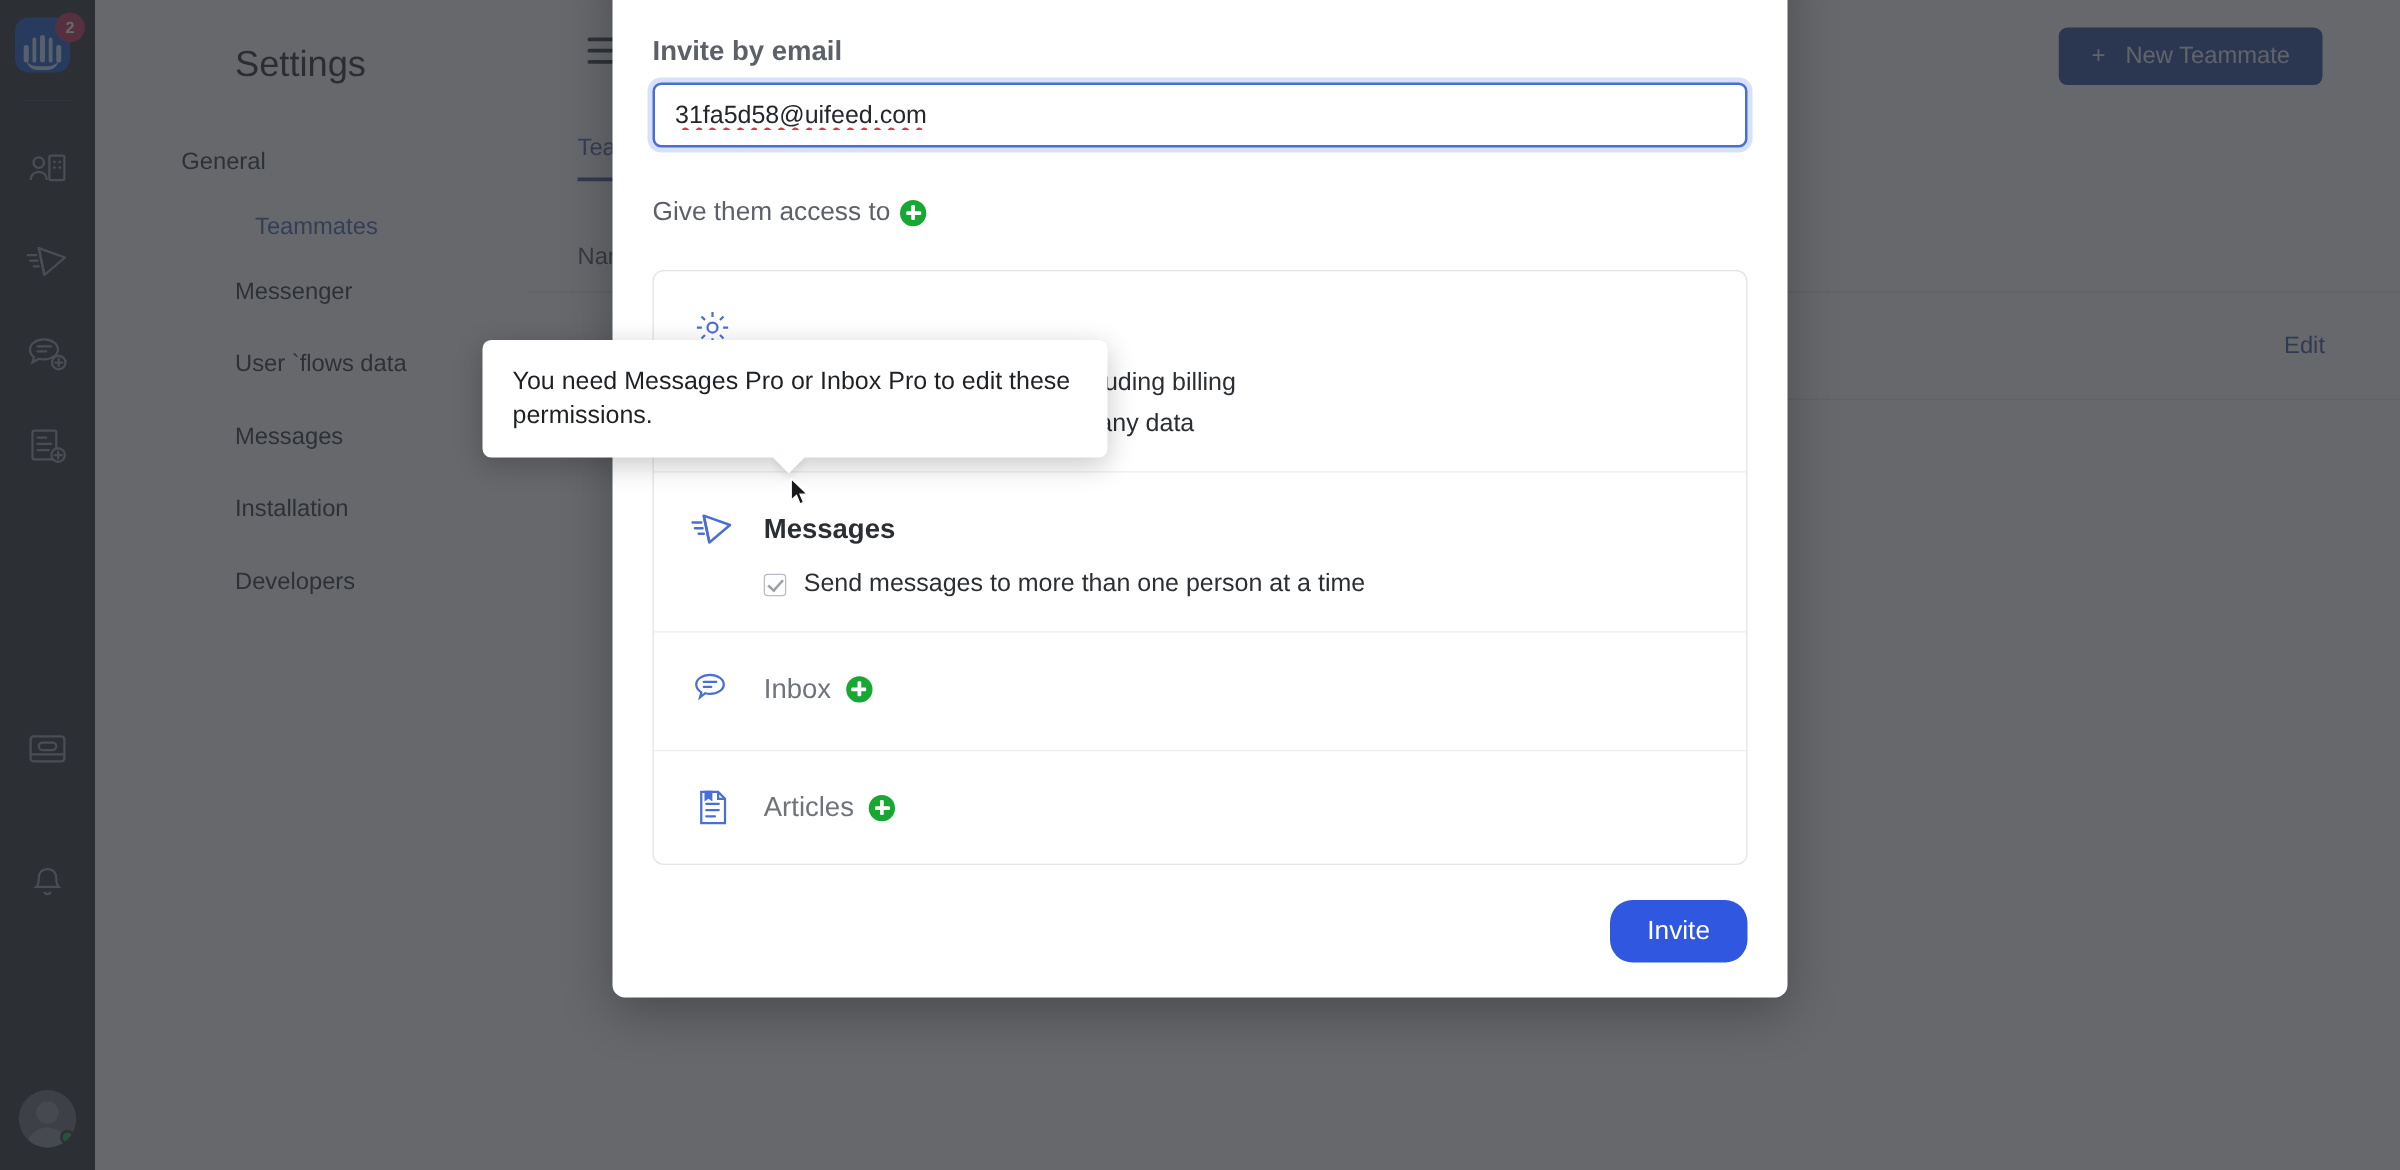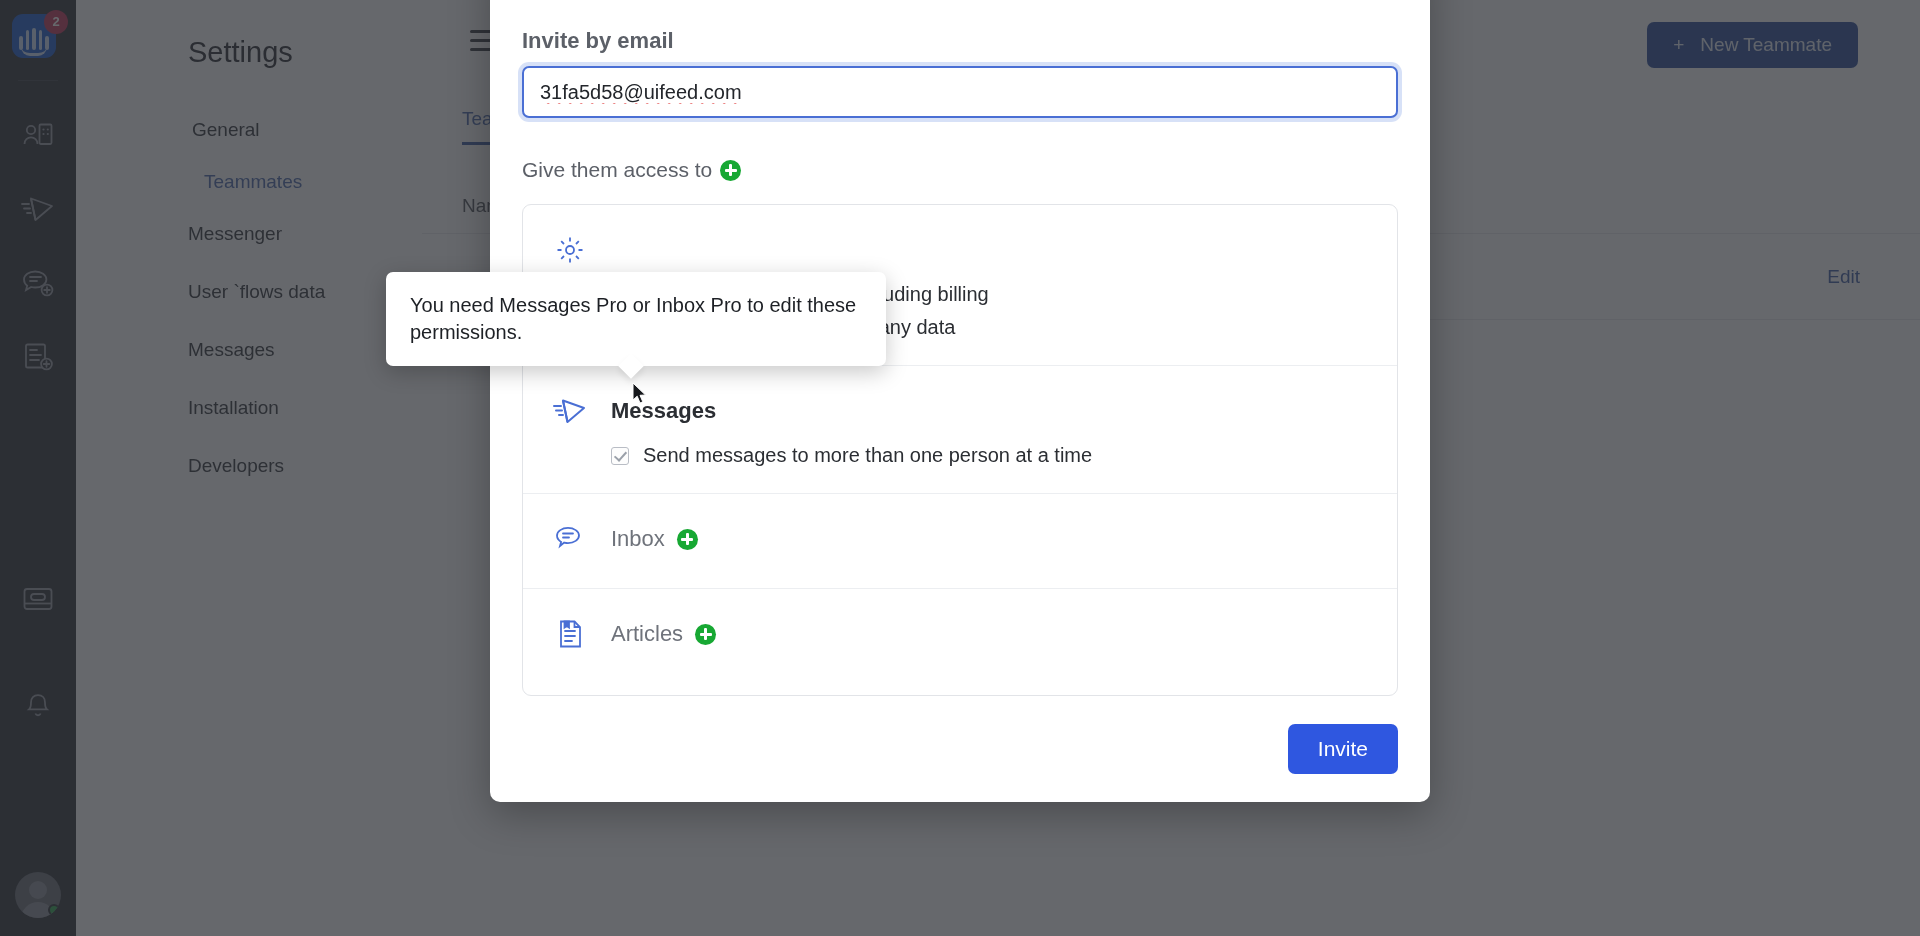--- a/index.html
+++ b/index.html
@@ -57,21 +57,21 @@
   .rail-avatar .dot-online {
     position: absolute; right: 1px; bottom: 2px; width: 12px; height: 12px;
     border-radius: 50%; background: #2fa84f; border: 2px solid #2f3238;
   }
 
   .settings-nav {
     width: 346px; flex: 0 0 346px; background: #ffffff; padding: 22px 0 0 0;
   }
   .settings-title { font-size: 29px; color: #2b2e33; padding: 14px 0 0 112px; font-weight: normal; }
   .nav-group { margin-top: 50px; }
-  .nav-head { font-size: 19px; color: #33363c; padding: 0 0 0 116px; margin-bottom: 30px; }
+  .nav-head { font-size: 19px; color: #33363c; padding: 0 0 0 69px; margin-bottom: 30px; }
   .nav-sub { font-size: 19px; color: #33363c; padding: 0 0 0 128px; margin-bottom: 30px; }
   .nav-sub.active { color: #4b6aad; }
   .nav-item { font-size: 19px; color: #33363c; padding: 0 0 0 112px; margin-bottom: 36px; }
 
   .content { flex: 1 1 auto; position: relative; background: #ffffff; }
   .hamburger { position: absolute; left: 48px; top: 30px; width: 30px; }
   .hamburger i { display:block; height:3px; background:#3b3e44; border-radius:2px; margin-bottom:6px; }
   .hamburger i:nth-child(1){ width:30px; }
   .hamburger i:nth-child(2){ width:24px; }
   .hamburger i:nth-child(3){ width:30px; }
@@ -129,21 +129,21 @@
     border: 2px solid #4a6fd4; border-radius: 7px;
     box-shadow: 0 0 0 4px rgba(112,146,226,0.28);
     height: 52px; display: flex; padding: 0 16px;
     margin-bottom: 40px; background: #fff;
   }
   .email-input {
     border: none; outline: none; width: 100%; font-size: 20px; color: #23262b;
     font-family: "Liberation Sans", sans-serif; background: transparent;
     text-decoration: underline wavy #e03b3b; text-underline-offset: 4px;
   }
-  .access-label-row { display: flex; align-items: center; gap: 8px; margin-bottom: 22px; }
+  .access-label-row { display: flex; align-items: center; gap: 8px; margin-bottom: 34px; }
   .access-label { font-size: 21px; color: #5c6068; }
   .plus-badge {
     width: 21px; height: 21px; border-radius: 50%; background: #17a833;
     position: relative; display: inline-block; flex: 0 0 21px;
   }
   .plus-badge::before, .plus-badge::after {
     content: ""; position: absolute; background: #fff; border-radius: 1px;
   }
   .plus-badge::before { left: 4.5px; top: 9px; width: 12px; height: 3px; }
   .plus-badge::after { left: 9px; top: 4.5px; width: 3px; height: 12px; }
@@ -162,21 +162,21 @@
     width: 18px; height: 18px; border: 1px solid #b9bdc5; border-radius: 3px;
     background: #fdfdfd; position: relative; flex: 0 0 18px;
   }
   .cbox.checked::after {
     content: ""; position: absolute; left: 5px; top: 1px;
     width: 5px; height: 10px; border: solid #9aa0a9;
     border-width: 0 2px 2px 0; transform: rotate(42deg);
   }
   .modal-footer { display: flex; justify-content: flex-end; padding: 28px 32px 0; }
   .invite-btn {
-    background: #2f57e0; color: #fff; border: none; border-radius: 7px;
+    background: #2f57e0; color: #fff; border: none; border-radius: 18px;
     height: 50px; padding: 0 30px; font-size: 21px; cursor: pointer;
     font-family: "Liberation Sans", sans-serif;
   }
 
   
   .tooltip {
     position: absolute; left: 386px; top: 272px; width: 500px;
     background: #fff; border-radius: 7px; padding: 20px 24px;
     box-shadow: 0 6px 22px rgba(0,0,0,0.22);
     font-size: 20px; color: #1d2025; line-height: 1.35;
@@ -392,21 +392,21 @@
               </svg>
             </span>
             <div class="perm-title-row">
               <span class="perm-name muted">Inbox</span>
               <span class="plus-badge"></span>
             </div>
           </div>
         </div>
 
         <div class="perm-section">
-          <div class="perm-head" style="margin-bottom:16px">
+          <div class="perm-head" style="margin-bottom:0">
             <span class="perm-icon">
               <svg width="30" height="32" viewBox="0 0 30 32" fill="none" stroke="currentColor" stroke-width="1.8">
                 <path d="M6 3.5h13.5L25 9v19.5H6Z"></path>
                 <path d="M19.5 3.5V9H25"></path>
                 <path d="M10 13h10M10 18h10M10 23h7" stroke-linecap="round"></path>
                 <path d="M9.5 3.5h4.5v6l-2.2-1.6L9.5 9.5Z" fill="currentColor"></path>
               </svg>
             </span>
             <div class="perm-title-row">
               <span class="perm-name muted">Articles</span>

